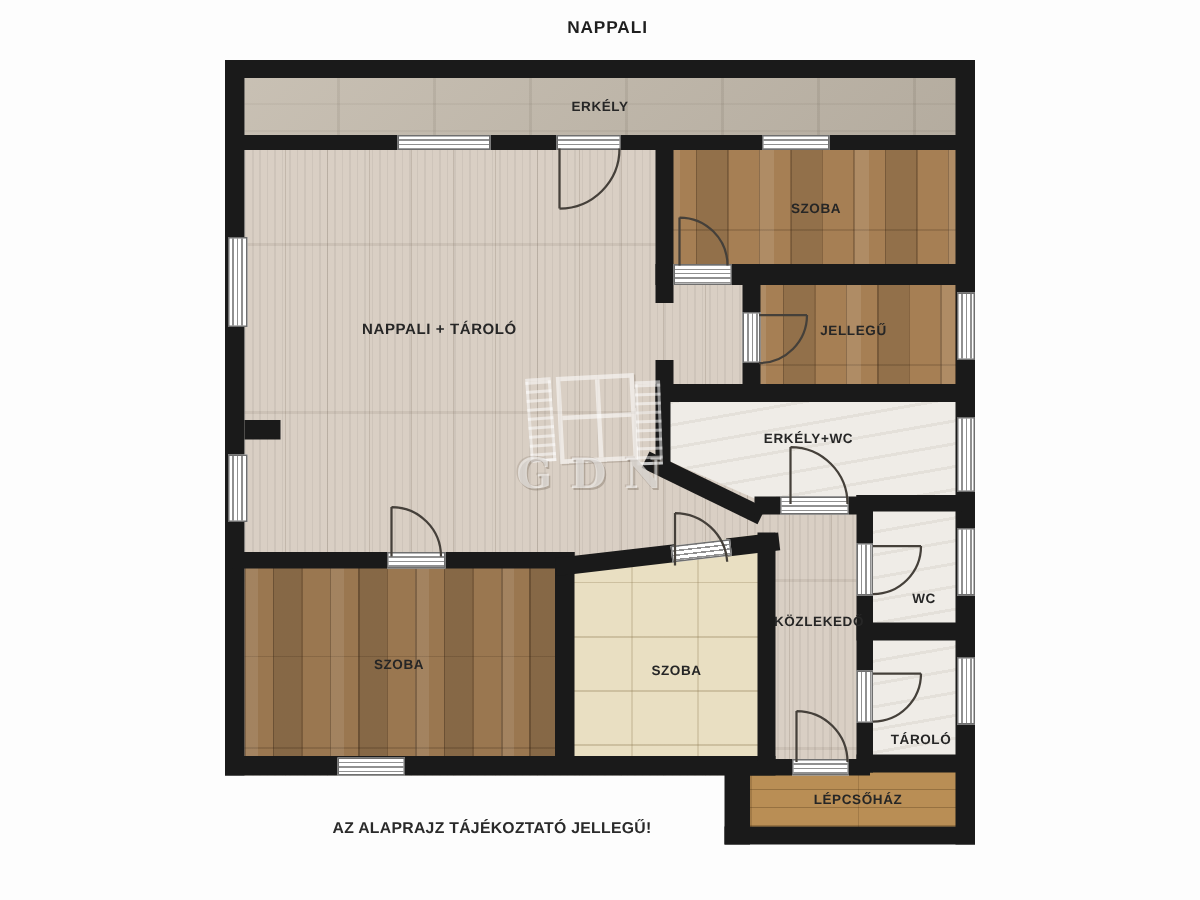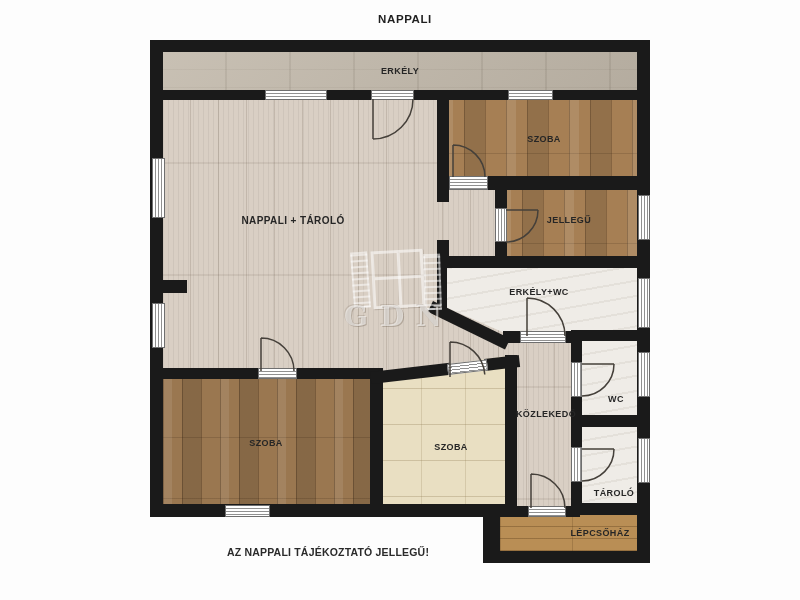--- a/index.html
+++ b/index.html
@@ -157,16 +157,16 @@
   <div class="lbl" style="left:400px;top:71px;">ERKÉLY</div>
   <div class="lbl lbl-big" style="left:293px;top:220px;">NAPPALI + TÁROLÓ</div>
   <div class="lbl" style="left:544px;top:139px;">SZOBA</div>
   <div class="lbl" style="left:569px;top:220px;">JELLEGŰ</div>
   <div class="lbl" style="left:539px;top:292px;">ERKÉLY+WC</div>
   <div class="lbl" style="left:616px;top:399px;">WC</div>
   <div class="lbl" style="left:546px;top:414px;">KÖZLEKEDŐ</div>
   <div class="lbl" style="left:614px;top:493px;">TÁROLÓ</div>
   <div class="lbl" style="left:266px;top:443px;">SZOBA</div>
   <div class="lbl" style="left:451px;top:447px;">SZOBA</div>
-  <div class="lbl" style="left:572px;top:533px;margin-left:28px;">LÉPCSŐHÁZ</div>
+  <div class="lbl" style="left:572px;top:533px;">LÉPCSŐHÁZ</div>
 
-  <div id="disclaimer" style="left:328px;top:552px;">AZ NAPPALI TÁJÉKOZTATÓ JELLEGŰ!</div>
+  <div id="disclaimer" style="left:328px;top:552px;">AZ ALAPRAJZ TÁJÉKOZTATÓ JELLEGŰ!</div>
 </div>
 
 </body></html>

